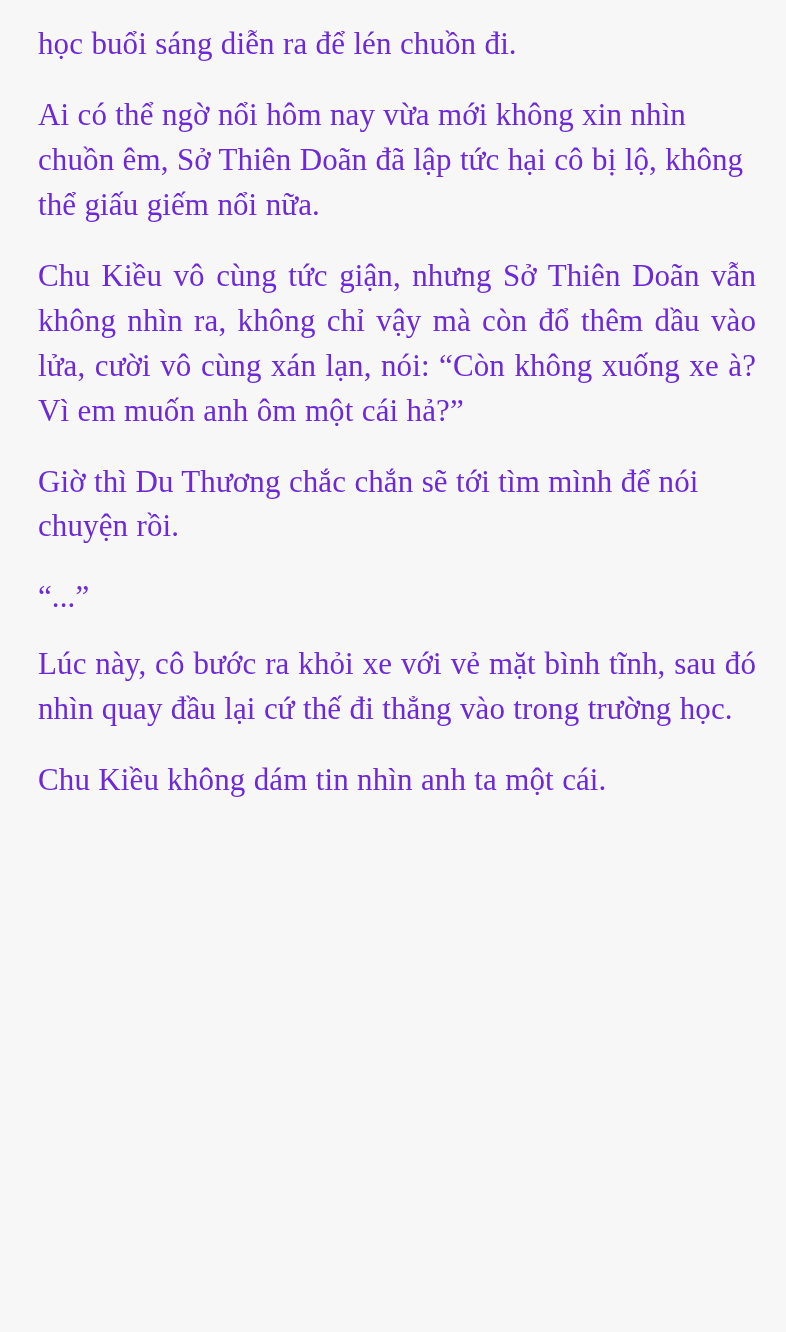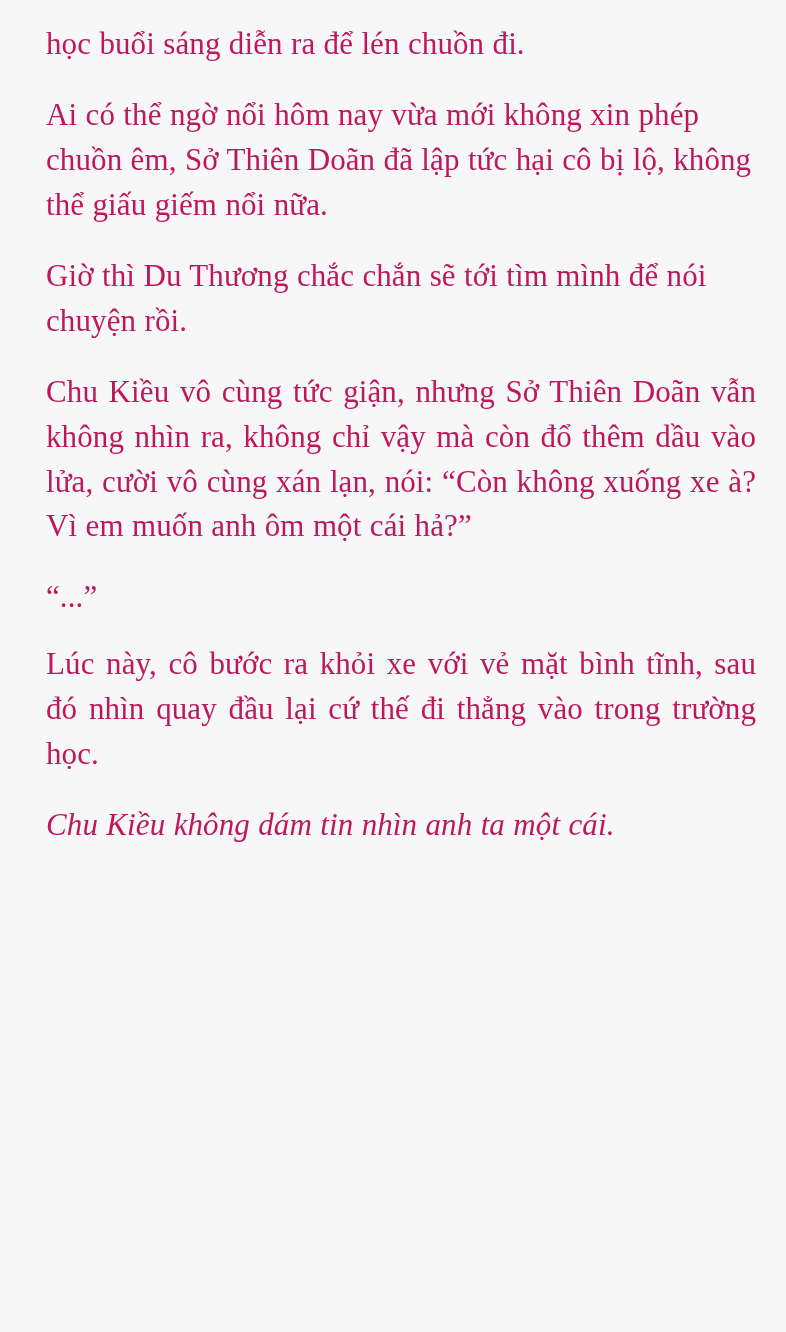--- a/index.html
+++ b/index.html
@@ -16,43 +16,42 @@
   .reader {
     width: 786px;
     min-height: 1332px;
     box-sizing: border-box;
     padding: 22px 30px 20px 30px;
     background: #f7f7f7;
   }
   .para {
     font-size: 31px;
     line-height: 1.45;
-    margin: 0 0 26px 16px;
+    margin: 0 0 26px 8px;
     text-align: justify;
     text-justify: inter-word;
     letter-spacing: 0.1px;
     word-spacing: 0.5px;
-    color: #be185d;
+    color: #6d28d9;
   }
   .para:last-child {
     margin-bottom: 0;
-    font-style: italic;
   }
   .para.no-justify {
     text-align: left;
   }
   .para.ellipsis {
     font-size: 31px;
     margin-bottom: 22px;
   }
 </style>
 </head>
 <body>
 
 <div class="reader">
   <p class="para no-justify">học buổi sáng diễn ra để lén chuồn đi.</p>
-  <p class="para no-justify">Ai có thể ngờ nổi hôm nay vừa mới không xin phép chuồn êm, Sở Thiên Doãn đã lập tức hại cô bị lộ, không thể giấu giếm nổi nữa.</p>
+  <p class="para no-justify">Ai có thể ngờ nổi hôm nay vừa mới không xin nhìn chuồn êm, Sở Thiên Doãn đã lập tức hại cô bị lộ, không thể giấu giếm nổi nữa.</p>
+  <p class="para">Chu Kiều vô cùng tức giận, nhưng Sở Thiên Doãn vẫn không nhìn ra, không chỉ vậy mà còn đổ thêm dầu vào lửa, cười vô cùng xán lạn, nói: “Còn không xuống xe à? Vì em muốn anh ôm một cái hả?”</p>
   <p class="para no-justify">Giờ thì Du Thương chắc chắn sẽ tới tìm mình để nói chuyện rồi.</p>
-  <p class="para">Chu Kiều vô cùng tức giận, nhưng Sở Thiên Doãn vẫn không nhìn ra, không chỉ vậy mà còn đổ thêm dầu vào lửa, cười vô cùng xán lạn, nói: “Còn không xuống xe à? Vì em muốn anh ôm một cái hả?”</p>
   <p class="para ellipsis no-justify">“...”</p>
   <p class="para">Lúc này, cô bước ra khỏi xe với vẻ mặt bình tĩnh, sau đó nhìn quay đầu lại cứ thế đi thẳng vào trong trường học.</p>
   <p class="para no-justify">Chu Kiều không dám tin nhìn anh ta một cái.</p>
 </div>
 
 </body></html>

